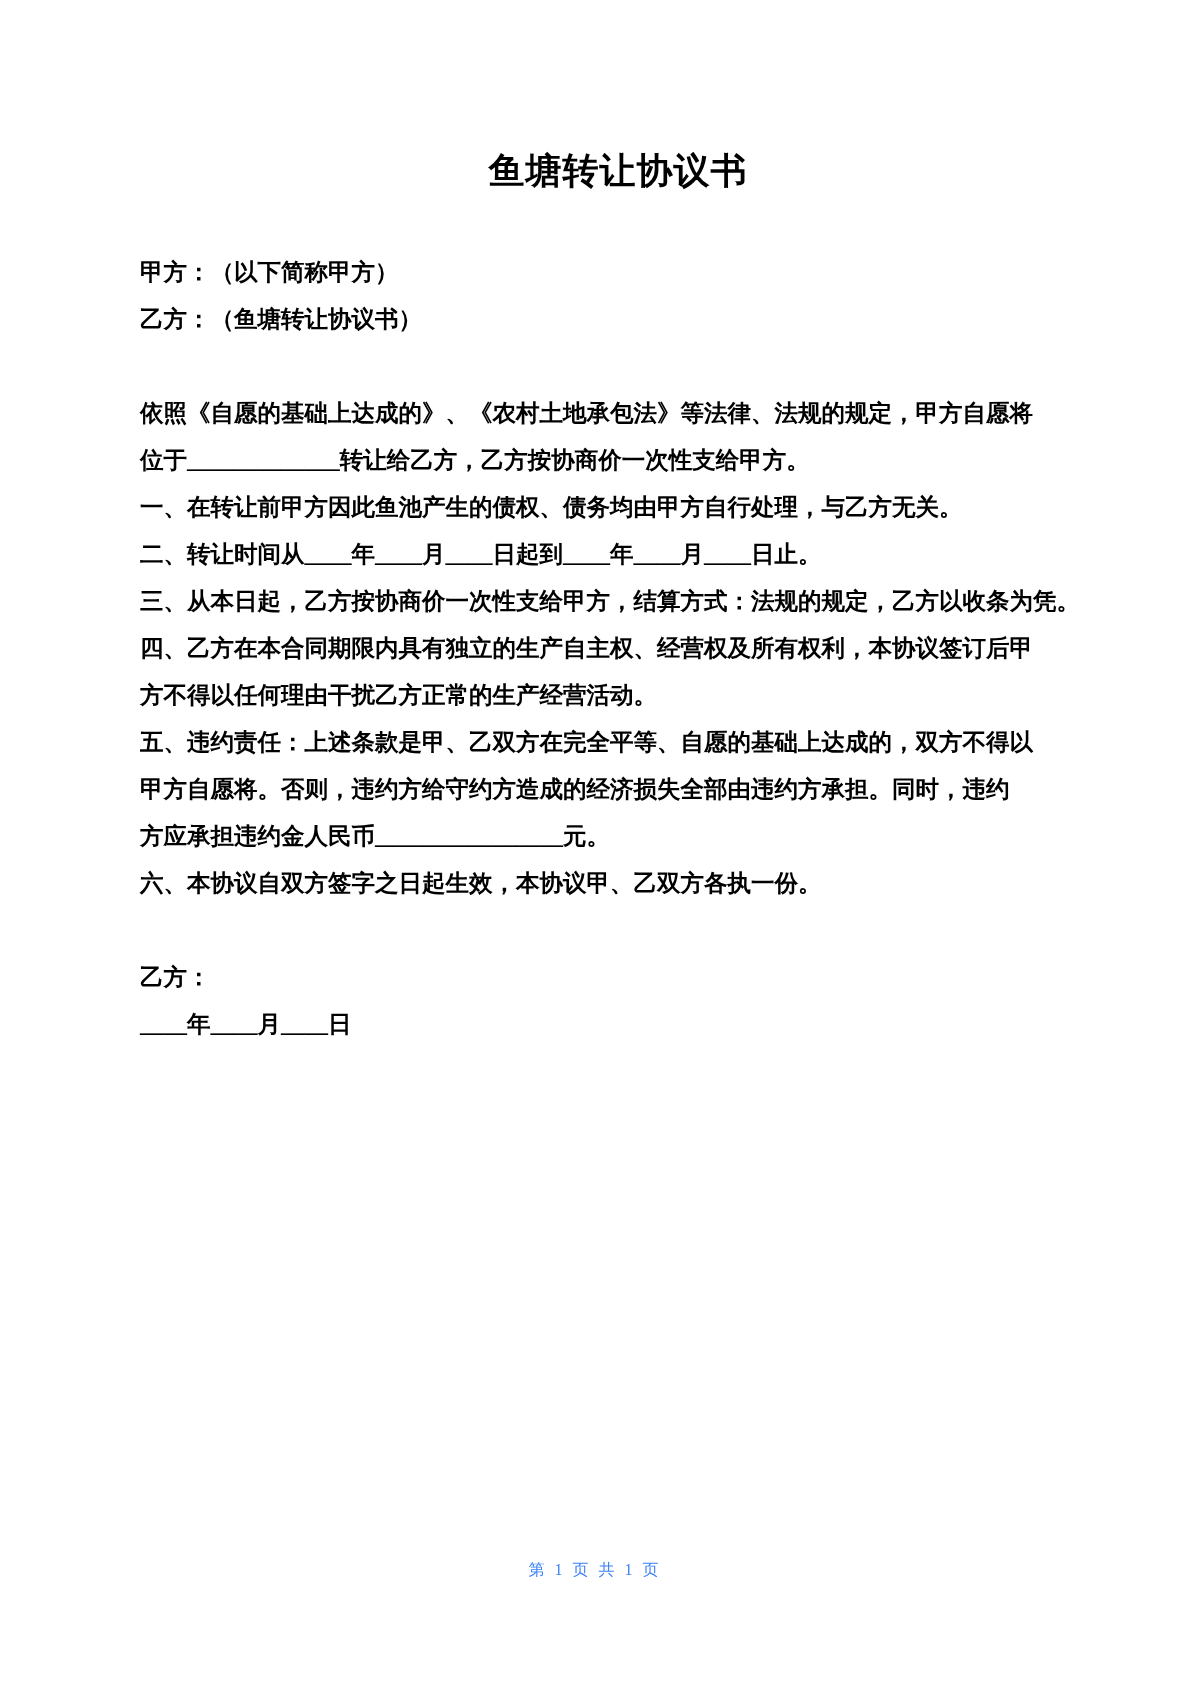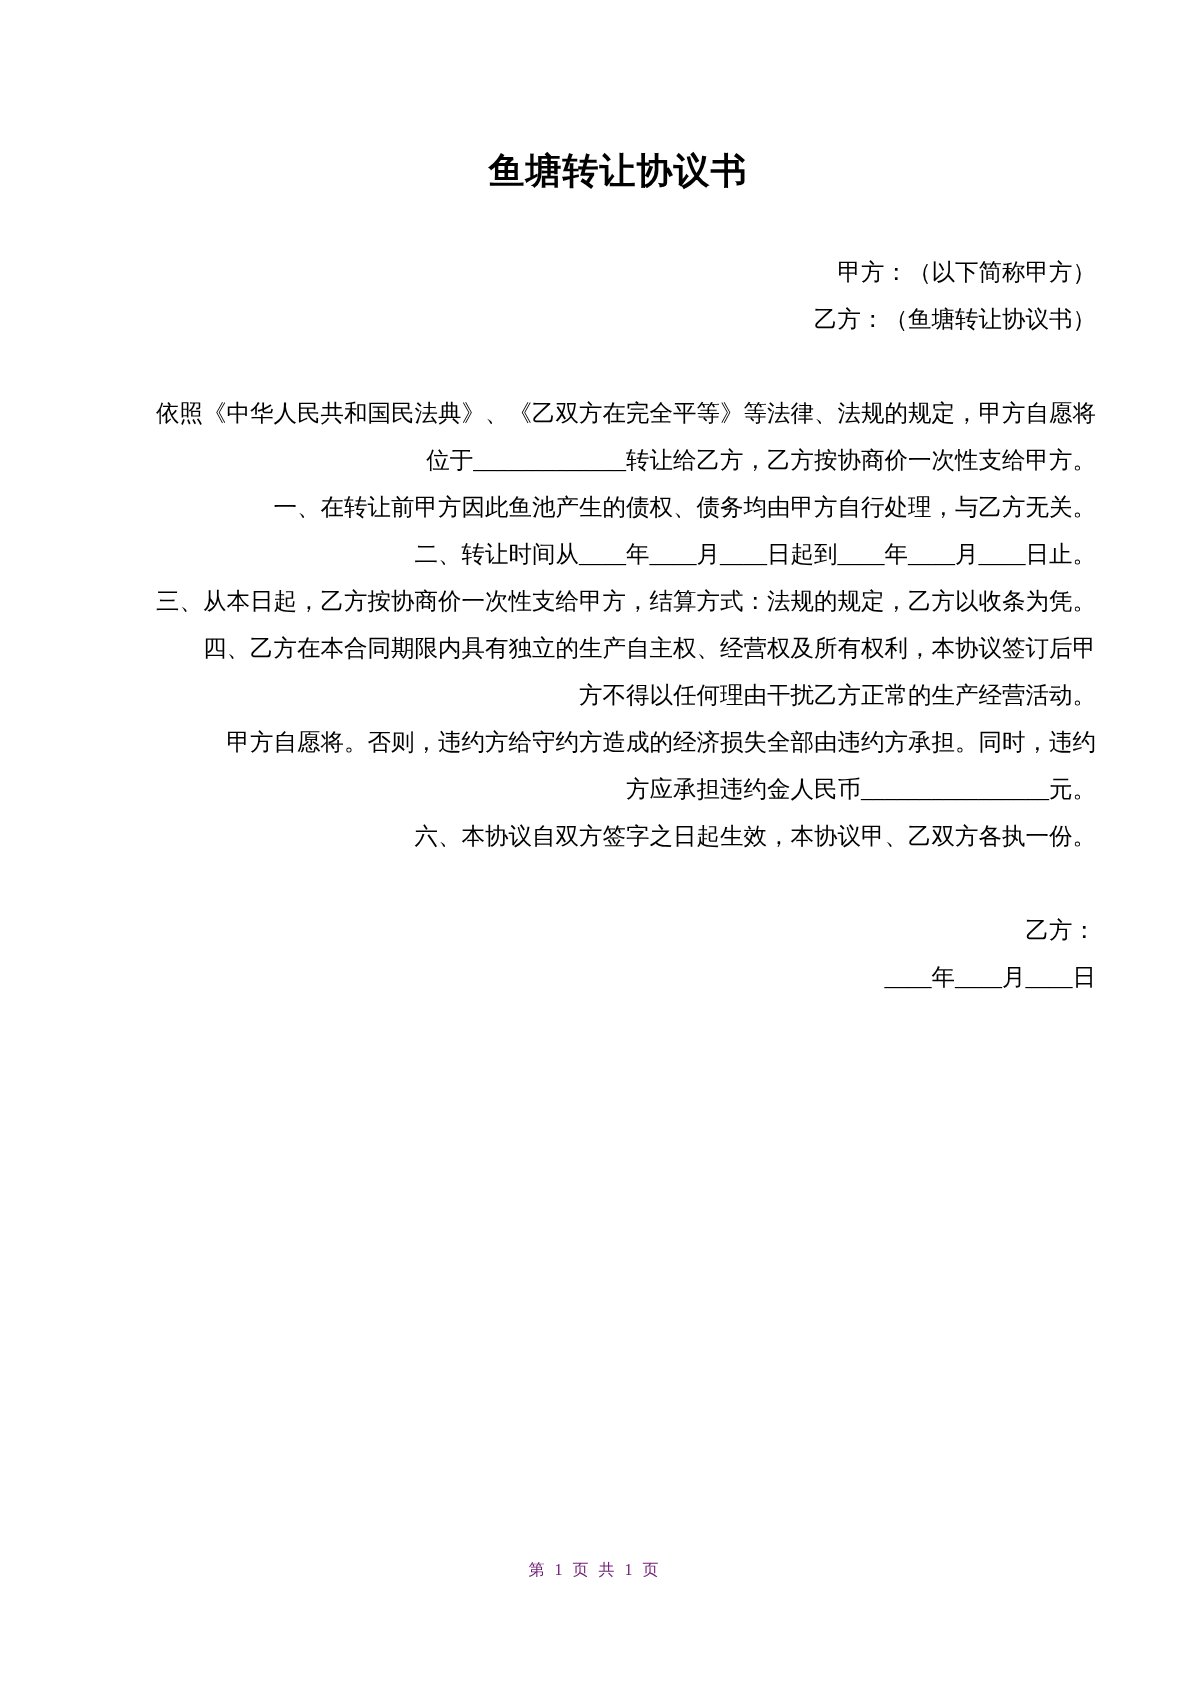--- a/index.html
+++ b/index.html
@@ -28,66 +28,68 @@
     font-weight: bold;
     line-height: 62px;
     text-align: center;
     letter-spacing: 1px;
     white-space: nowrap;
   }
   .line {
     font-size: 23.5px;
     line-height: 47px;
     white-space: nowrap;
-    text-align: right;
+    text-align: left;
+    font-weight: bold;
   }
   .spacer {
     height: 47px;
   }
   .footer {
     position: absolute;
     top: 1558px;
     left: 0;
     right: 0;
     text-align: center;
     font-size: 16px;
     line-height: 24px;
     letter-spacing: 3px;
-    color: #701a75;
+    color: #3b82f6;
   }
 </style>
 </head>
 <body>
 
 <div class="page">
 
   <h1 class="doc-title">鱼塘转让协议书</h1>
 
   <div class="line spacer"></div>
 
   <div class="line">甲方：（以下简称甲方）</div>
 
   <div class="line">乙方：（鱼塘转让协议书）</div>
 
   <div class="line spacer"></div>
 
-  <div class="line">依照《中华人民共和国民法典》、《乙双方在完全平等》等法律、法规的规定，甲方自愿将</div>
+  <div class="line">依照《自愿的基础上达成的》、《农村土地承包法》等法律、法规的规定，甲方自愿将</div>
 
   <div class="line">位于_____________转让给乙方，乙方按协商价一次性支给甲方。</div>
 
   <div class="line">一、在转让前甲方因此鱼池产生的债权、债务均由甲方自行处理，与乙方无关。</div>
 
   <div class="line">二、转让时间从____年____月____日起到____年____月____日止。</div>
 
   <div class="line">三、从本日起，乙方按协商价一次性支给甲方，结算方式：法规的规定，乙方以收条为凭。</div>
 
   <div class="line">四、乙方在本合同期限内具有独立的生产自主权、经营权及所有权利，本协议签订后甲</div>
 
   <div class="line">方不得以任何理由干扰乙方正常的生产经营活动。</div>
 
+  <div class="line">五、违约责任：上述条款是甲、乙双方在完全平等、自愿的基础上达成的，双方不得以</div>
 
   <div class="line">甲方自愿将。否则，违约方给守约方造成的经济损失全部由违约方承担。同时，违约</div>
 
   <div class="line">方应承担违约金人民币________________元。</div>
 
   <div class="line">六、本协议自双方签字之日起生效，本协议甲、乙双方各执一份。</div>
 
   <div class="line spacer"></div>
 
 

